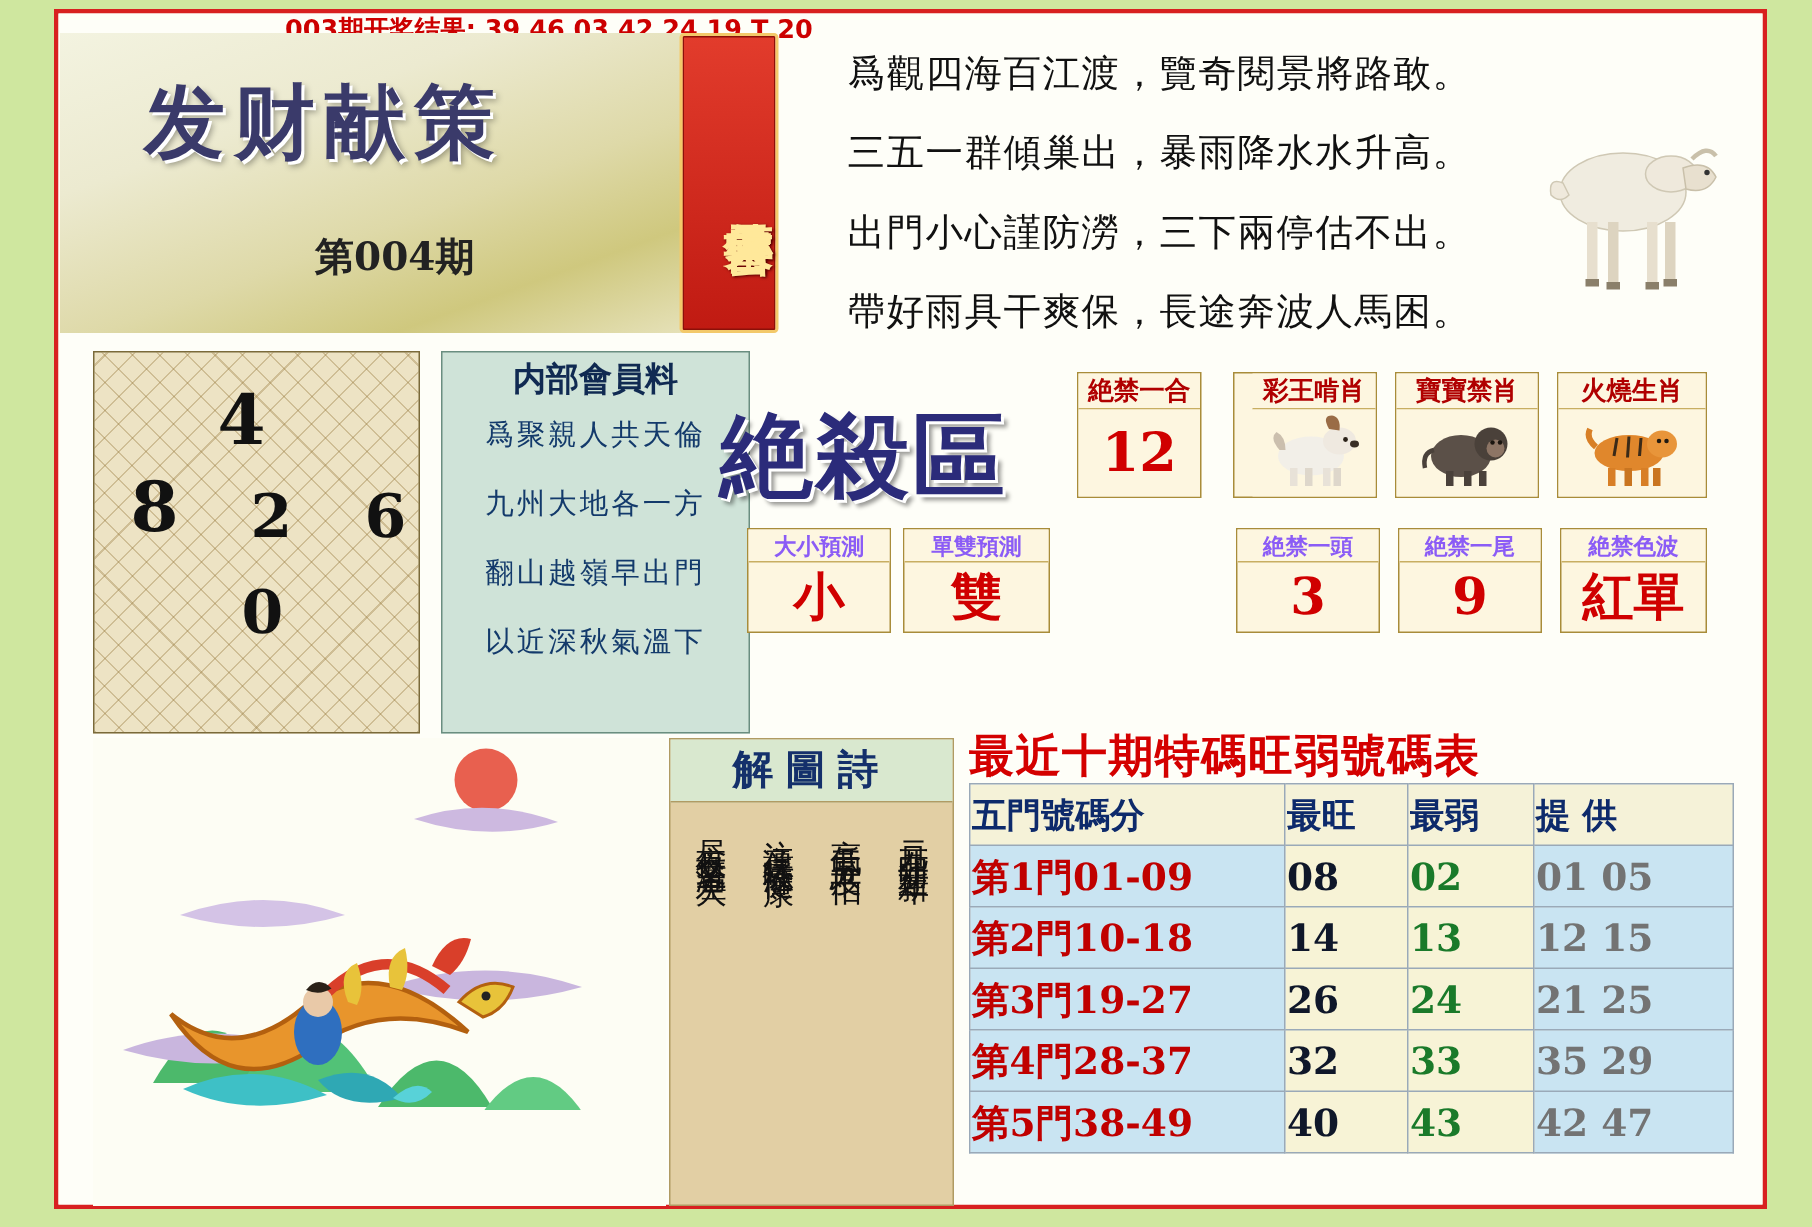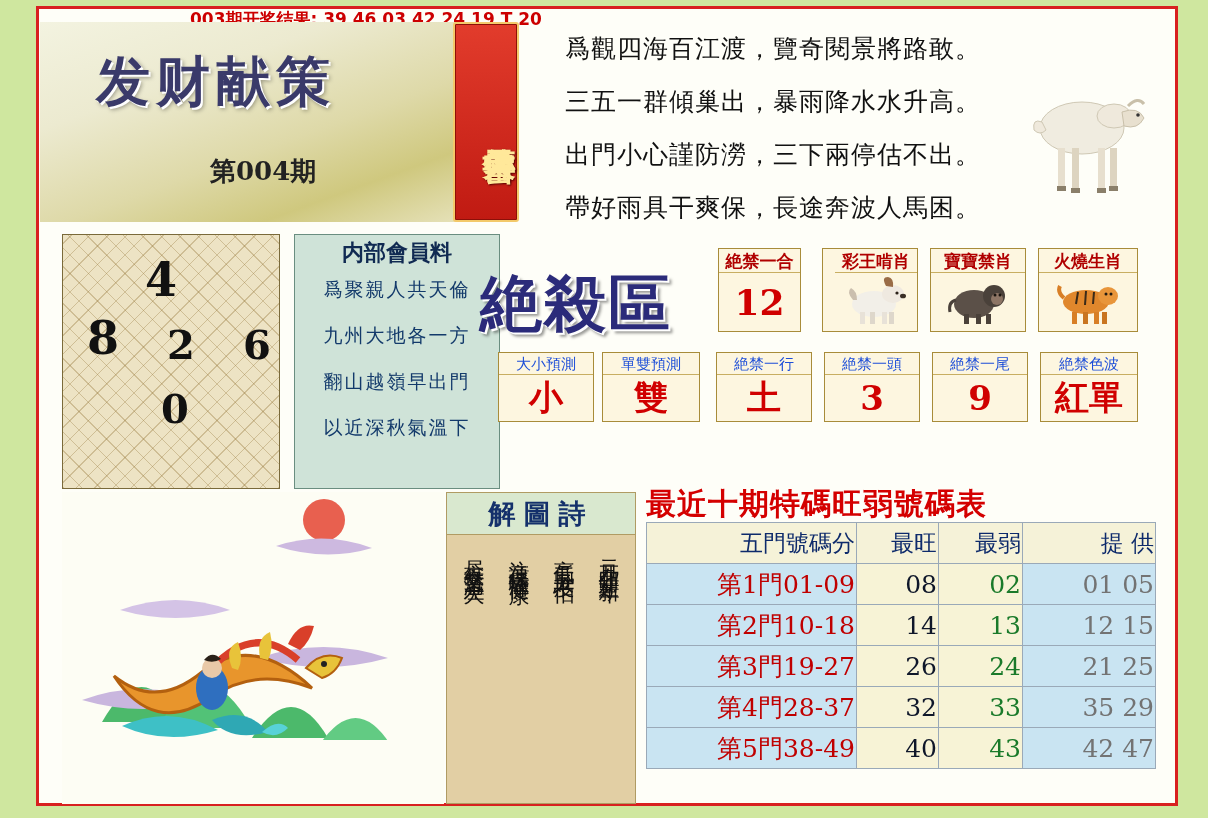--- a/index.html
+++ b/index.html
@@ -166,21 +166,21 @@
   .animal { width:64px; height:52px; }
 
   
   .cell2 {
     position:absolute;
     border:1px solid #a88c3a;
     background:#fdf6e0;
   }
   .cell2 .hd {
     height:22px; line-height:22px; text-align:center;
-    color:#1d4ed8; font-weight:normal; font-size:15px;
+    color:#8b5cf6; font-weight:bold; font-size:15px;
     font-family:"DejaVu Serif", serif;
     border-bottom:1px solid #c8ae62;
     background:#fdf6e0;
   }
   .cell2 .bd {
     height:46px; display:flex; align-items:center; justify-content:center;
     font-family:"DejaVu Serif", serif;
     font-size:34px; font-weight:bold; color:#d00000;
   }
 
@@ -230,23 +230,23 @@
     white-space:nowrap;
   }
   table.hot {
     position:absolute; left:646px; top:522px; width:510px;
     border-collapse:collapse;
     font-family:"DejaVu Serif", serif;
   }
   table.hot th, table.hot td {
     border:1px solid #9aa9b8;
     height:41px;
-    text-align:right;
+    text-align:left;
     font-size:25px;
-    font-weight:normal;
+    font-weight:bold;
   }
   table.hot thead th { background:#f5f2d8; color:#0d2a6b; font-size:23px; }
   table.hot td.c0 { background:#c9e4f2; color:#c00000; width:210px; }
   table.hot td.c1 { background:#f7f3d6; color:#0f172a; width:82px; }
   table.hot td.c2 { background:#f7f3d6; color:#1a7a2a; width:84px; }
   table.hot td.c3 { background:#c9e4f2; color:#737373; }
 </style>
 </head>
 <body>
 
@@ -382,24 +382,20 @@
     </div>
   </div>
 
   <div class="cell2" style="left:498px; top:352px; width:96px;">
     <div class="hd">大小預測</div>
     <div class="bd">小</div>
   </div>
   <div class="cell2" style="left:602px; top:352px; width:98px;">
     <div class="hd">單雙預測</div>
     <div class="bd">雙</div>
-  </div>
-  <div class="cell2" style="left:716px; top:352px; width:96px;">
-    <div class="hd">絶禁一行</div>
-    <div class="bd">土</div>
   </div>
   <div class="cell2" style="left:824px; top:352px; width:96px;">
     <div class="hd">絶禁一頭</div>
     <div class="bd">3</div>
   </div>
   <div class="cell2" style="left:932px; top:352px; width:96px;">
     <div class="hd">絶禁一尾</div>
     <div class="bd">9</div>
   </div>
   <div class="cell2" style="left:1040px; top:352px; width:98px;">

